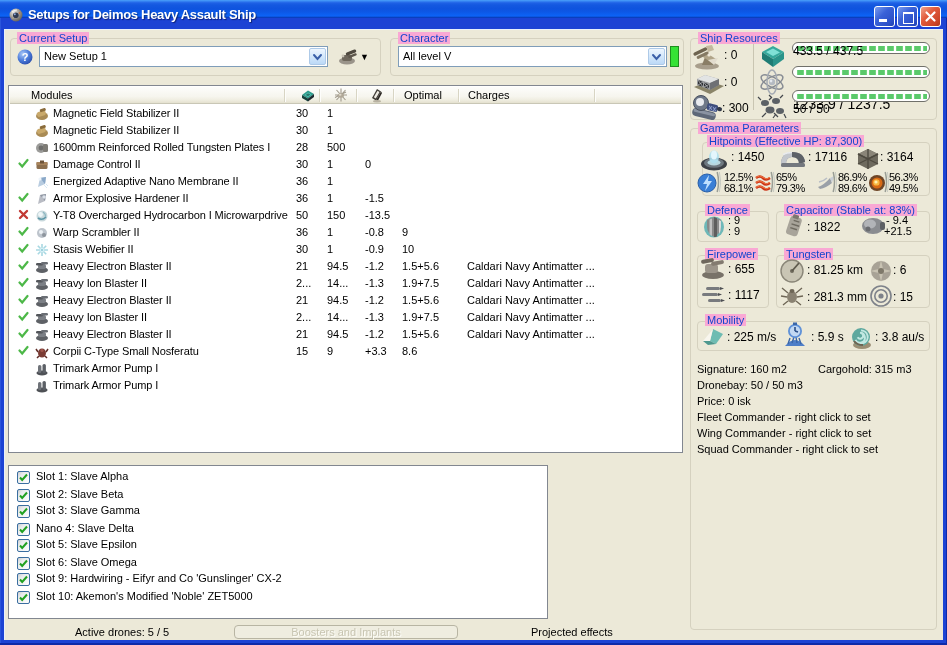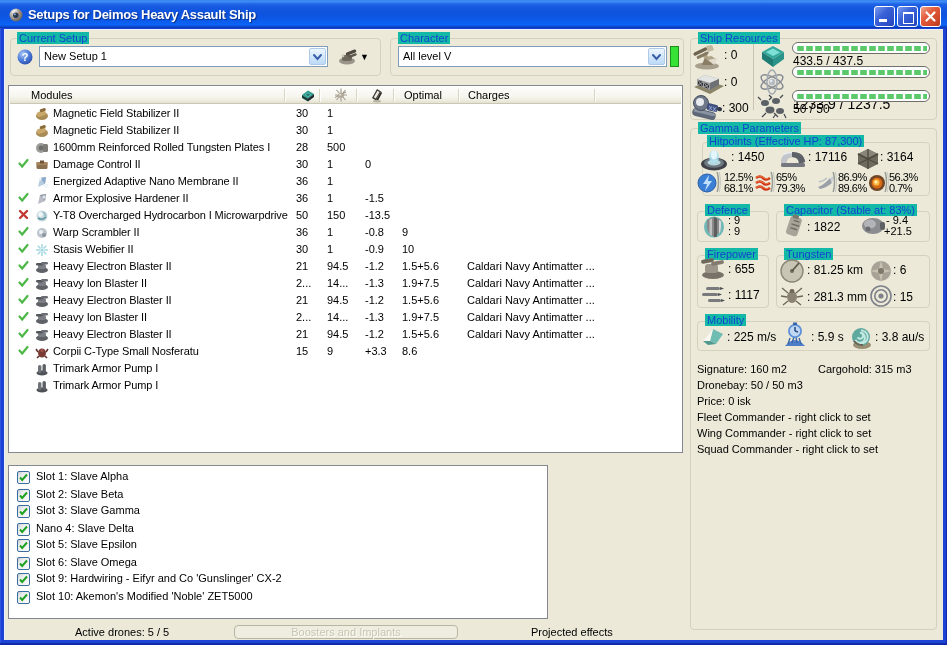--- a/index.html
+++ b/index.html
@@ -1,29 +1,29 @@
 <!DOCTYPE html>
 <html><head><meta charset="utf-8"><title>Setups for Deimos Heavy Assault Ship</title>
 <style>
 *{margin:0;padding:0;box-sizing:border-box;}
 html,body{width:947px;height:645px;overflow:hidden;}
 body{font-family:"Liberation Sans",sans-serif;font-size:11px;color:#000;background:#ECE9D8;position:relative;}
 #frame{position:absolute;left:0;top:0;width:947px;height:645px;background:#1C43D4;box-shadow:inset 0 -2px 0 #0E2AA8, inset -1px 0 0 #0E2AA8, inset 1px 0 0 #2A55DC;}
-#titlebar{position:absolute;left:0;top:0;width:947px;height:28px;
+#titlebar{position:absolute;left:0;top:0;width:947px;height:18px;
  background:linear-gradient(180deg,#2a63e8 0%,#459af8 3%,#3480f1 8%,#1f61e6 16%,#1458e0 28%,#0f53de 48%,#0d57e5 64%,#0c5ff0 80%,#0c63f6 88%,#0a50d8 94%,#0930a8 100%);}
 #titlebar .ttext{position:absolute;left:28px;top:7px;font-size:13px;font-weight:bold;color:#fff;text-shadow:1px 1px 1px rgba(0,0,30,.5);letter-spacing:-0.3px;}
 .tbtn{position:absolute;top:6px;width:21px;height:21px;border:1px solid #fff;border-radius:3px;}
 #bmin,#bmax{background:linear-gradient(135deg,#7A9DEF 0%,#3A62D8 40%,#2C50C8 80%,#1E3FB0 100%);}
 #bmin{left:874px;}#bmax{left:897px;}
 #bclose{left:920px;background:linear-gradient(135deg,#F0A38C 0%,#E25B3C 40%,#CC4528 80%,#B03718 100%);}
 #bmin:after{content:"";position:absolute;left:4px;top:12px;width:8px;height:3px;background:#fff;}
 #bmax:after{content:"";position:absolute;left:5px;top:5px;width:9px;height:9px;border:1px solid #fff;border-top-width:2px;}
 #client{position:absolute;left:4px;top:29px;width:939px;height:611px;background:#ECE9D8;box-shadow:inset 1px 1px 0 #E8F0FB;}
 .grp{position:absolute;border:1px solid #D5D1BF;border-radius:4px;}
-.gcap{position:absolute;color:#1245CE;background:#14b8a6;padding:0 2px;white-space:nowrap;}
+.gcap{position:absolute;color:#1245CE;background:#f9a8d4;padding:0 2px;white-space:nowrap;}
 .txt{position:absolute;white-space:nowrap;}
 .combo{position:absolute;height:21px;background:#fff;border:1px solid #7F9DB9;}
 .combo .cv{position:absolute;left:4px;top:3px;font-size:11px;}
 .combo .cbtn{position:absolute;right:1px;top:1px;width:17px;height:17px;border-radius:2px;
  background:linear-gradient(180deg,#EEF6FE 0%,#D6E9FB 45%,#BCD9F7 100%);border:1px solid #AECAE8;}
 .combo .cbtn svg{position:absolute;left:1px;top:4px;}
 .list{position:absolute;background:#fff;border:1px solid #828790;}
 .lhdr{position:absolute;left:1px;top:1px;right:1px;height:17px;
  background:linear-gradient(180deg,#FDFDFB 0%,#F6F5EE 60%,#EFEDE0 82%,#E4E1CF 100%);border-bottom:1px solid #C9C7B6;}
 .hsep{position:absolute;top:2px;width:1px;height:13px;background:#D8D5C4;box-shadow:1px 0 0 #FDFDFB;}
@@ -462,21 +462,21 @@
           <ellipse cx="13" cy="16" rx="4.5" ry="3.4"></ellipse>
           <ellipse cx="23" cy="17" rx="4" ry="3"></ellipse>
         </g>
         <g stroke="#43474C" stroke-width="1.2">
           <path d="M4 6 L1 3 M12 6 L15 3 M15 4 L12 1 M23 4 L26 1 M9 19 L5 23 M17 19 L21 23 M19 20 L16 24 M27 20 L29 24"></path>
         </g>
       </svg></div>
  <div class="pbar" style="left:792px;top:42px">
       <i></i>
     </div>
- <div class="txt" style="left:793px;top:54px;font-size:12px">433.5 / 437.5</div>
+ <div class="txt" style="left:793px;top:44px;font-size:12px">433.5 / 437.5</div>
  <div class="pbar" style="left:792px;top:66px">
       <i></i>
     </div>
  <div class="txt" style="left:793px;top:96px;font-size:14px">1233.9 / 1237.5</div>
  <div class="pbar" style="left:792px;top:90px">
       <i></i>
     </div>
  <div class="txt" style="left:793px;top:102px;font-size:12px">50 / 50</div>
  <div class="grp" style="left:690px;top:128px;width:247px;height:502px"></div>
  <div class="gcap" style="left:698px;top:122px">Gamma Parameters</div>
@@ -549,21 +549,21 @@
         <circle cx="9" cy="11" r="8" fill="#6E4526"></circle>
         <circle cx="9" cy="11" r="5.5" fill="#D86A14"></circle>
         <circle cx="8.4" cy="10.4" r="3.2" fill="#F8B840"></circle>
         <circle cx="8" cy="10" r="1.6" fill="#FFF0B0"></circle>
       </svg></div>
  <div style="position:absolute;left:884px;top:171px"><svg width="5" height="22" viewBox="0 0 5 22">
         <path d="M1.2 1 Q3.8 11 1.2 21" stroke="#9A9E96" stroke-width="1.5" fill="none"></path>
         <path d="M3.4 1 Q6 11 3.4 21" stroke="#C6CAC2" stroke-width="1" fill="none"></path>
       </svg></div>
  <div class="txt" style="left:889px;top:171px;letter-spacing:-0.5px">56.3%</div>
- <div class="txt" style="left:889px;top:182px;letter-spacing:-0.5px">0.7%</div>
+ <div class="txt" style="left:889px;top:182px;letter-spacing:-0.5px">49.5%</div>
  <div class="grp" style="left:697px;top:211px;width:72px;height:31px"></div>
  <div class="gcap" style="left:705px;top:204px">Defence</div>
  <div style="position:absolute;left:703px;top:215px"><svg width="22" height="24" viewBox="0 0 22 24">
         <ellipse cx="11" cy="12" rx="10" ry="10.5" fill="#6EB8B8"></ellipse>
         <path d="M11 2 L18 5 L18 12 Q18 18 11 22 Q4 18 4 12 L4 5 Z" fill="#8A8A8A"></path>
         <path d="M6.5 4.5 L9 3.5 L9 21 Q7 20 6.5 19 Z" fill="#C2C2C2"></path>
         <path d="M11 2 L14 3.2 L14 21.5 Q12.5 22 11 22 Z" fill="#5E5E5E"></path>
         <path d="M16 5 L18 6 L18 12 Q18 16 16 19 Z" fill="#DADADA"></path>
       </svg></div>
  <div class="txt" style="left:728px;top:214px;">: 9</div>

